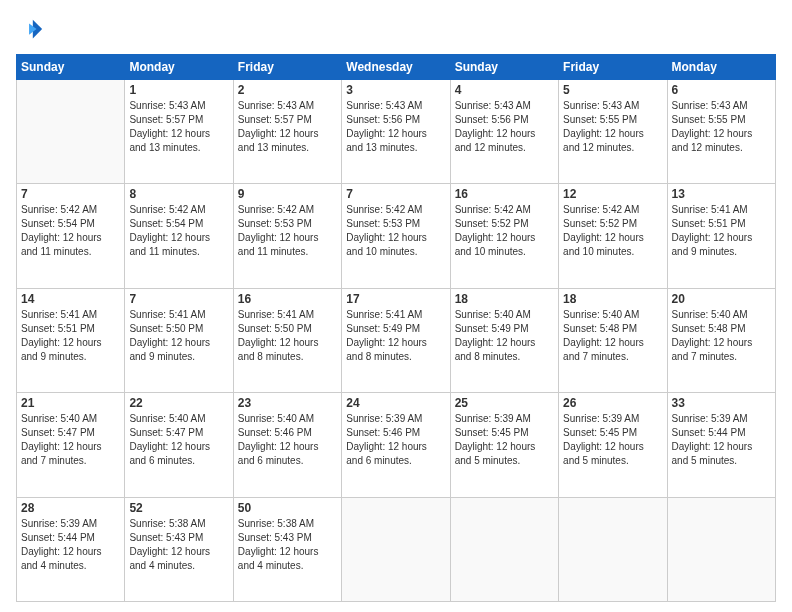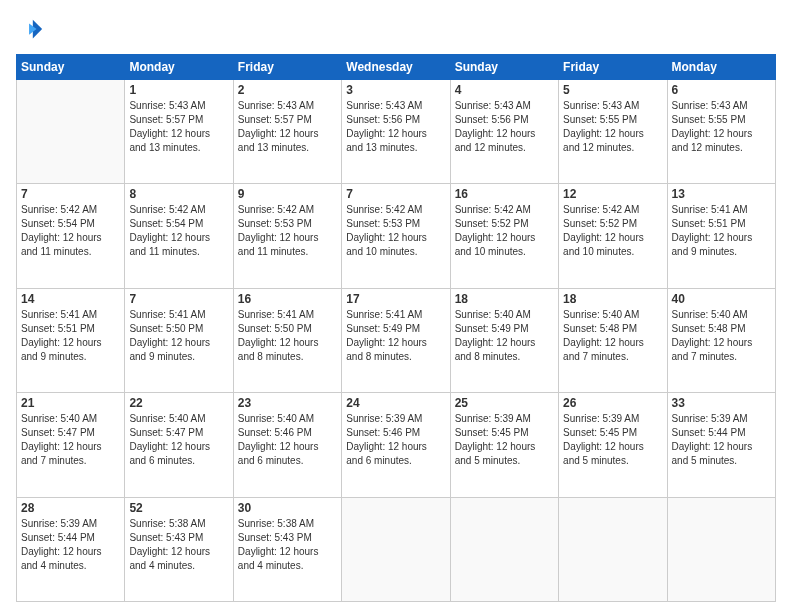--- a/index.html
+++ b/index.html
@@ -268,21 +268,21 @@
 and 8 minutes.</div>
           </td>
           <td>
             <span class="day-num">18</span>
             <div class="day-info" style="white-space: pre-line;">Sunrise: 5:40 AM
 Sunset: 5:48 PM
 Daylight: 12 hours
 and 7 minutes.</div>
           </td>
           <td>
-            <span class="day-num">40</span>
+            <span class="day-num">20</span>
             <div class="day-info" style="white-space: pre-line;">Sunrise: 5:40 AM
 Sunset: 5:48 PM
 Daylight: 12 hours
 and 7 minutes.</div>
           </td>
         </tr>
         <tr>
           <td>
             <span class="day-num">21</span>
             <div class="day-info" style="white-space: pre-line;">Sunrise: 5:40 AM
@@ -342,21 +342,21 @@
 and 4 minutes.</div>
           </td>
           <td>
             <span class="day-num">52</span>
             <div class="day-info" style="white-space: pre-line;">Sunrise: 5:38 AM
 Sunset: 5:43 PM
 Daylight: 12 hours
 and 4 minutes.</div>
           </td>
           <td>
-            <span class="day-num">30</span>
+            <span class="day-num">50</span>
             <div class="day-info" style="white-space: pre-line;">Sunrise: 5:38 AM
 Sunset: 5:43 PM
 Daylight: 12 hours
 and 4 minutes.</div>
           </td>
           <td class="empty-cell"></td>
           <td class="empty-cell"></td>
           <td class="empty-cell"></td>
           <td class="empty-cell"></td>
         </tr>

